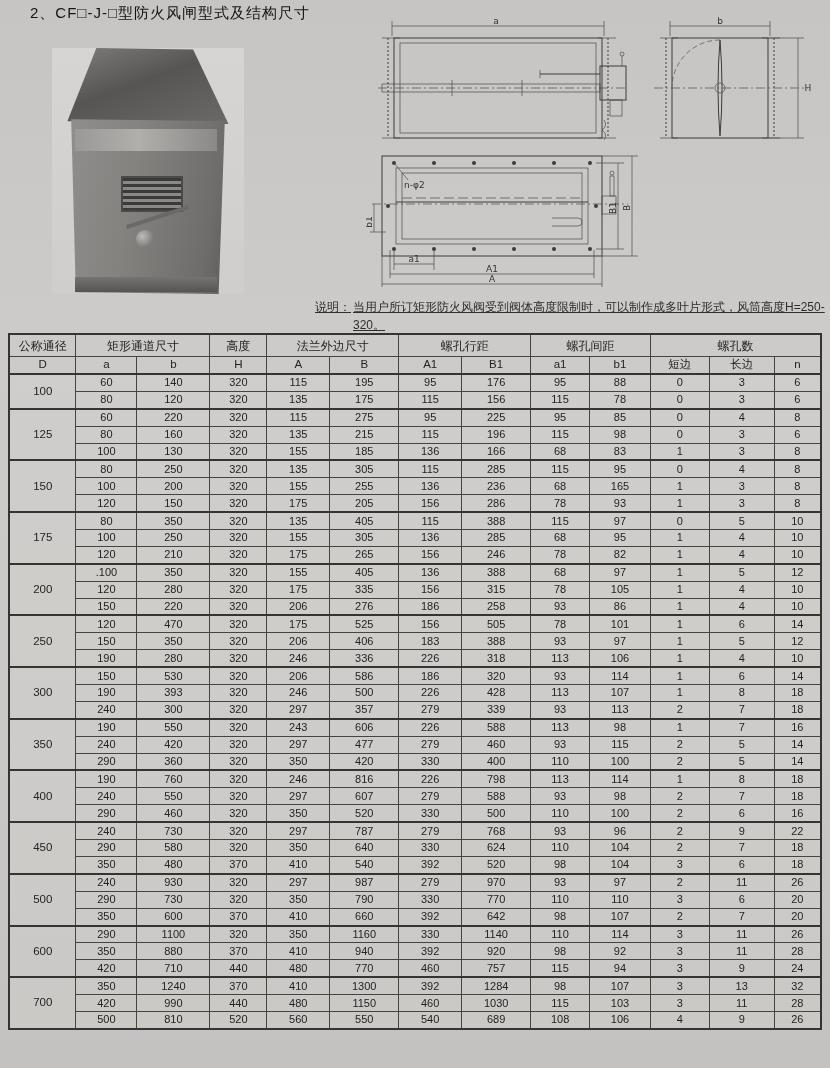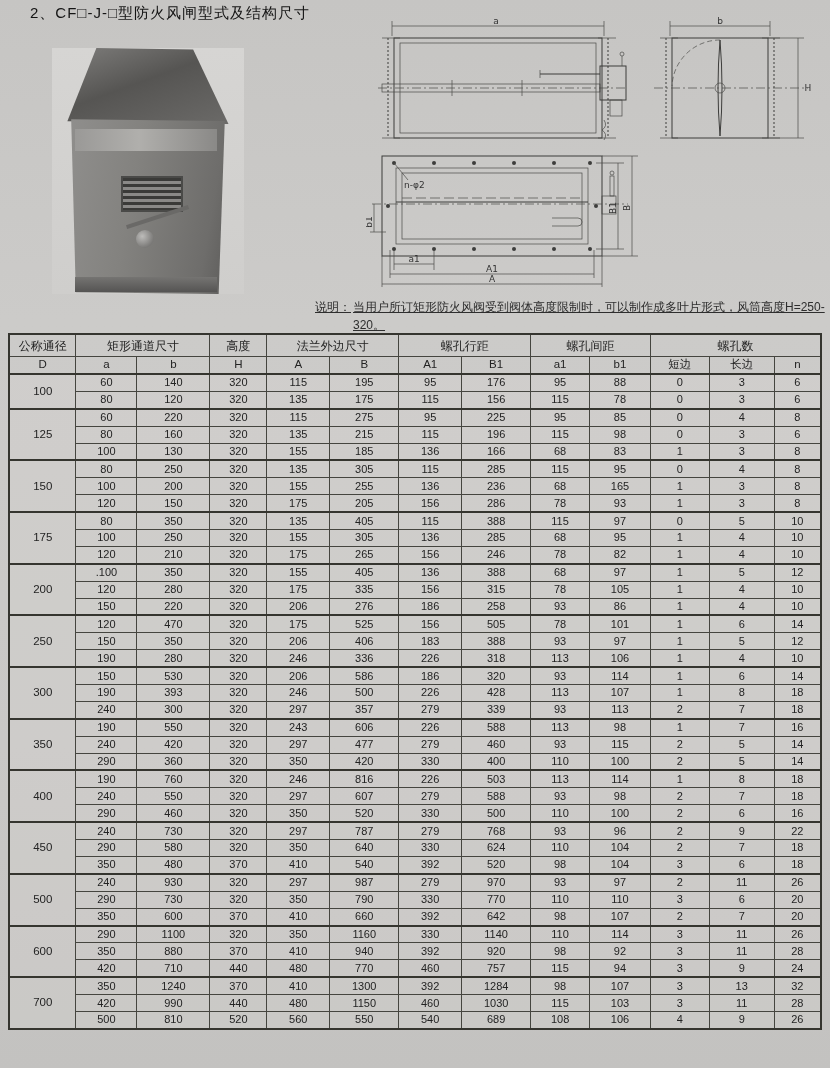--- a/index.html
+++ b/index.html
@@ -582,21 +582,21 @@
         <td>14</td>
       </tr>
       <tr class="group-start">
         <td rowspan="3" class="d-cell">400</td>
         <td>190</td>
         <td>760</td>
         <td>320</td>
         <td>246</td>
         <td>816</td>
         <td>226</td>
-        <td>503</td>
+        <td>798</td>
         <td>113</td>
         <td>114</td>
         <td>1</td>
         <td>8</td>
         <td>18</td>
       </tr>
       <tr>
         <td>240</td>
         <td>550</td>
         <td>320</td>

